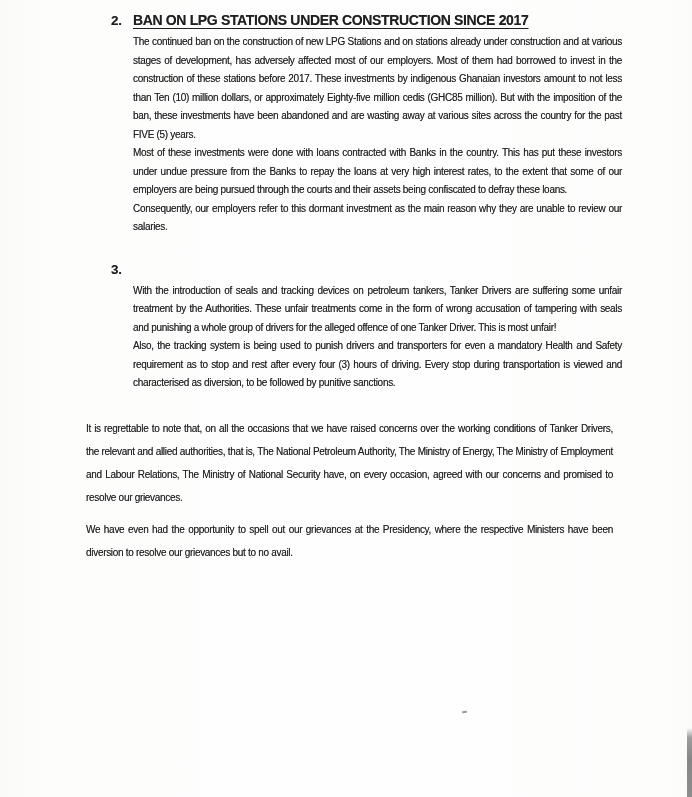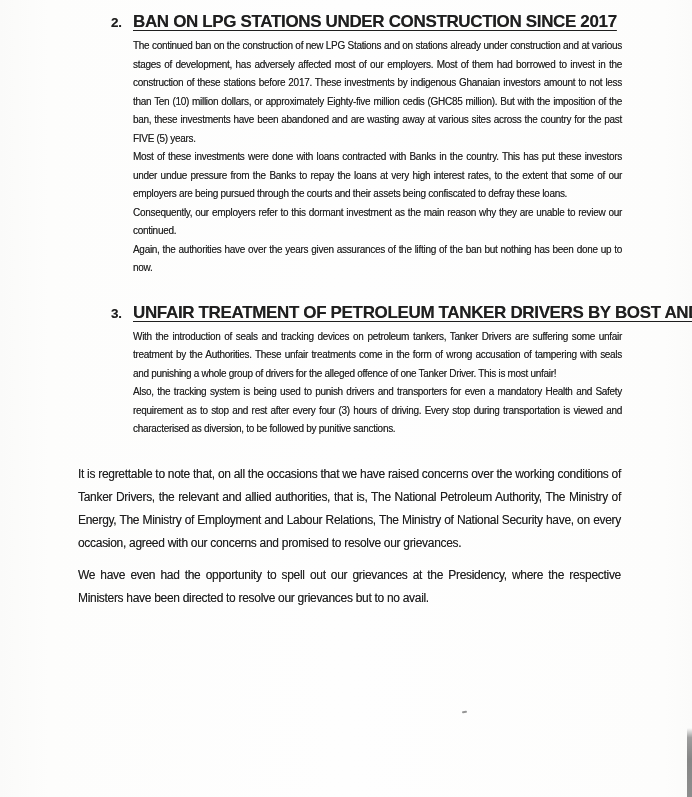--- a/index.html
+++ b/index.html
@@ -33,21 +33,21 @@
   }
   .sec-num {
     width: 22px;
     flex: 0 0 22px;
     font-weight: bold;
     font-size: 13.4px;
     letter-spacing: -0.2px;
   }
   .sec-heading {
     margin: 0;
-    font-size: 17px;
+    font-size: 14px;
     font-weight: bold;
     letter-spacing: -0.35px;
     white-space: nowrap;
     text-decoration: underline;
     text-decoration-thickness: 1.4px;
     text-underline-offset: 3px;
   }
   .sec-body {
     margin-left: 22px;
     width: 489px;
@@ -59,22 +59,22 @@
     line-height: 18.5px;
     text-align: justify;
   }
   .section + .section { margin-top: 25px; }
   .closing {
     margin-top: 24px;
     margin-left: 78px;
     width: 543px;
   }
   .closing p {
-    margin: 0;
-    font-size: 12px;
+    margin: 8px;
+    font-size: 10px;
     letter-spacing: -0.3px;
     line-height: 23px;
     text-align: justify;
   }
   .closing p + p { margin-top: 9px; }
   .speck {
     position: absolute;
     left: 462px; top: 711px;
     width: 5px; height: 2px;
     background: #7a7a7a;
@@ -96,38 +96,36 @@
   <div class="content">
 
     <div class="section">
       <div class="sec-head-row">
         <span class="sec-num">2.</span>
         <h2 class="sec-heading">BAN ON LPG STATIONS UNDER CONSTRUCTION SINCE 2017</h2>
       </div>
       <div class="sec-body">
         <p>The continued ban on the construction of new LPG Stations and on stations already under construction and at various stages of development, has adversely affected most of our employers. Most of them had borrowed to invest in the construction of these stations before 2017. These investments by indigenous Ghanaian investors amount to not less than Ten (10) million dollars, or approximately Eighty-five million cedis (GHC85 million). But with the imposition of the ban, these investments have been abandoned and are wasting away at various sites across the country for the past FIVE (5) years.</p>
         <p>Most of these investments were done with loans contracted with Banks in the country. This has put these investors under undue pressure from the Banks to repay the loans at very high interest rates, to the extent that some of our employers are being pursued through the courts and their assets being confiscated to defray these loans.</p>
-        <p>Consequently, our employers refer to this dormant investment as the main reason why they are unable to review our continued.</p>
-        <p>Again, the authorities have over the years given assurances of the lifting of the ban but nothing has been done up to now.</p>
+        <p>Consequently, our employers refer to this dormant investment as the main reason why they are unable to review our salaries.</p>
       </div>
     </div>
 
     <div class="section">
       <div class="sec-head-row">
         <span class="sec-num">3.</span>
-        <h2 class="sec-heading">UNFAIR TREATMENT OF PETROLEUM TANKER DRIVERS BY BOST AND NPA</h2>
       </div>
       <div class="sec-body">
         <p>With the introduction of seals and tracking devices on petroleum tankers, Tanker Drivers are suffering some unfair treatment by the Authorities. These unfair treatments come in the form of wrong accusation of tampering with seals and punishing a whole group of drivers for the alleged offence of one Tanker Driver. This is most unfair!</p>
         <p>Also, the tracking system is being used to punish drivers and transporters for even a mandatory Health and Safety requirement as to stop and rest after every four (3) hours of driving. Every stop during transportation is viewed and characterised as diversion, to be followed by punitive sanctions.</p>
       </div>
     </div>
 
     <div class="closing">
       <p>It is regrettable to note that, on all the occasions that we have raised concerns over the working conditions of Tanker Drivers, the relevant and allied authorities, that is, The National Petroleum Authority, The Ministry of Energy, The Ministry of Employment and Labour Relations, The Ministry of National Security have, on every occasion, agreed with our concerns and promised to resolve our grievances.</p>
-      <p>We have even had the opportunity to spell out our grievances at the Presidency, where the respective Ministers have been directed to resolve our grievances but to no avail.</p>
+      <p>We have even had the opportunity to spell out our grievances at the Presidency, where the respective Ministers have been diversion to resolve our grievances but to no avail.</p>
     </div>
 
   </div>
 
   <div class="speck"></div>
   <div class="scan-shadow"></div>
 </div>
 
 </body></html>

